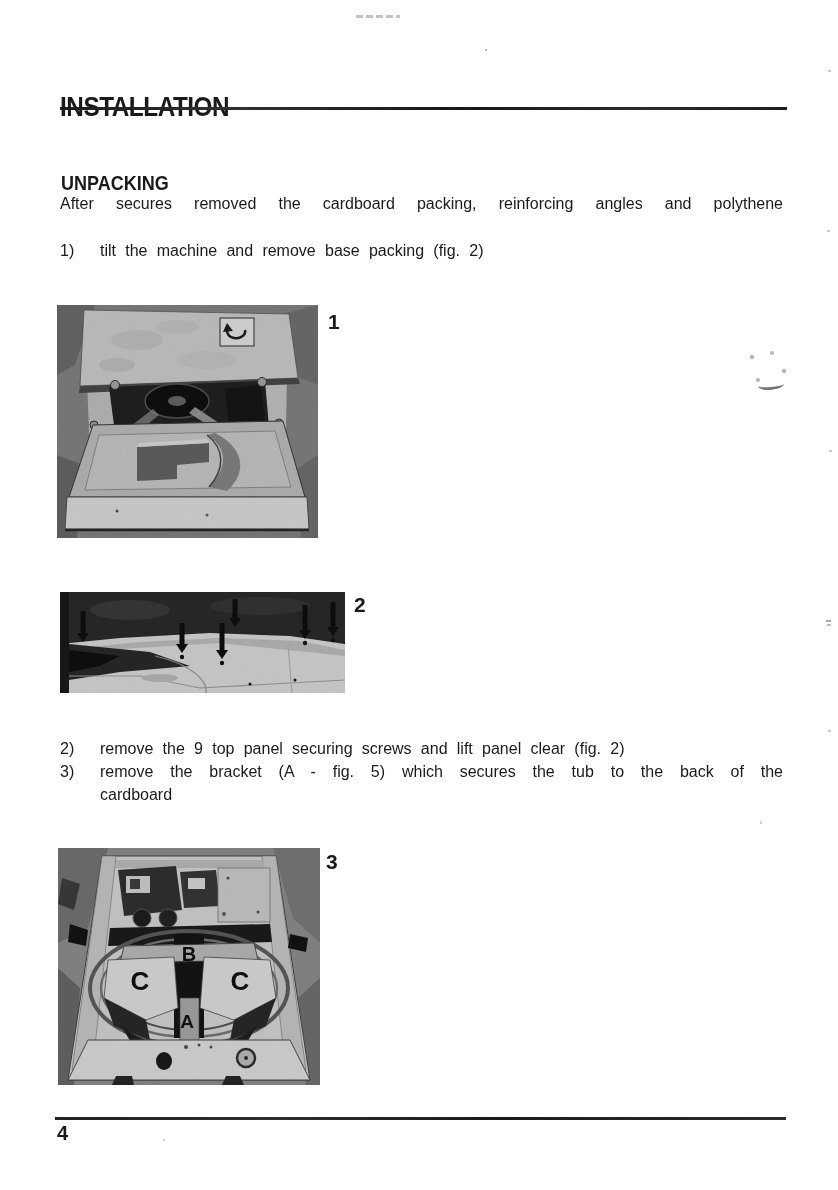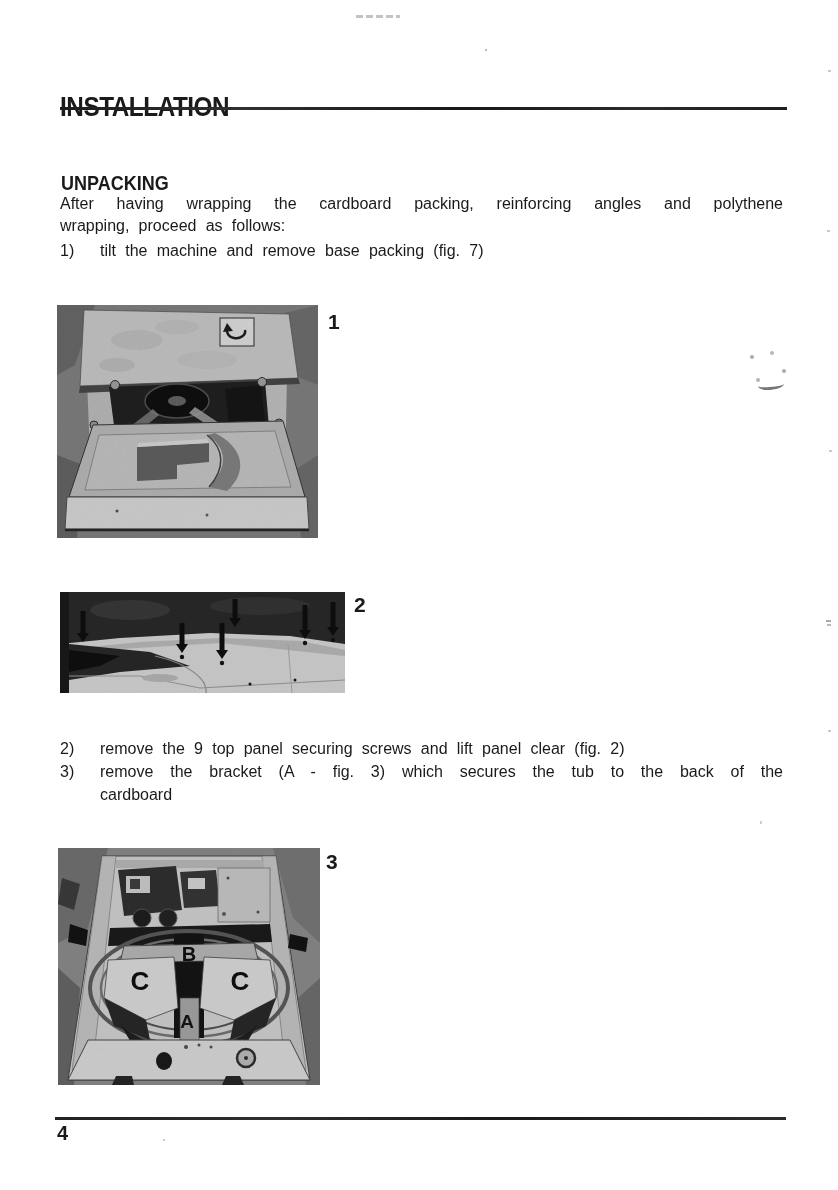--- a/index.html
+++ b/index.html
@@ -51,28 +51,27 @@
 <body>
 
 <div class="page">
 
   <h1 class="doc-title">INSTALLATION</h1>
   <div class="rule-top"></div>
 
   <h2 class="section-heading">UNPACKING</h2>
 
   <div class="intro bodytext">
-    <div class="justify-full">After having wrapping the cardboard packing, reinforcing angles and polythene</div>
-    <div>wrapping, proceed as follows:</div>
+    <div class="justify-full">After secures removed the cardboard packing, reinforcing angles and polythene</div>
   </div>
 
   <div class="steps-a bodytext">
     <div class="step">
       <span class="step-num">1)</span>
-      <div class="step-text">tilt the machine and remove base packing (fig. 7)</div>
+      <div class="step-text">tilt the machine and remove base packing (fig. 2)</div>
     </div>
   </div>
 
   <div class="figure fig1">
     <svg class="photo" width="261" height="233" viewBox="0 0 261 233" aria-hidden="true">
       <defs>
         <filter id="gn1">
             <feTurbulence type="fractalNoise" baseFrequency="0.5" numOctaves="2" seed="11"></feTurbulence>
           <feColorMatrix type="matrix" values="0 0 0 0 0 0 0 0 0 0 0 0 0 0 0 0.9 0.9 0.9 0 0"></feColorMatrix>
           </filter>
@@ -169,21 +168,21 @@
   </div>
 
   <div class="steps-b bodytext">
     <div class="step">
       <span class="step-num">2)</span>
       <div class="step-text">remove the 9 top panel securing screws and lift panel clear (fig. 2)</div>
     </div>
     <div class="step">
       <span class="step-num">3)</span>
       <div class="step-text">
-        <div class="justify-full">remove the bracket (A - fig. 3) which secures the tub to the back of the</div>
+        <div class="justify-full">remove the bracket (A - fig. 5) which secures the tub to the back of the</div>
         <div>cardboard</div>
       </div>
     </div>
   </div>
 
   <div class="figure fig3">
     <svg class="photo" width="262" height="237" viewBox="0 0 262 237" aria-hidden="true">
       <defs>
         <filter id="gn3">
             <feTurbulence type="fractalNoise" baseFrequency="0.5" numOctaves="2" seed="5"></feTurbulence>

